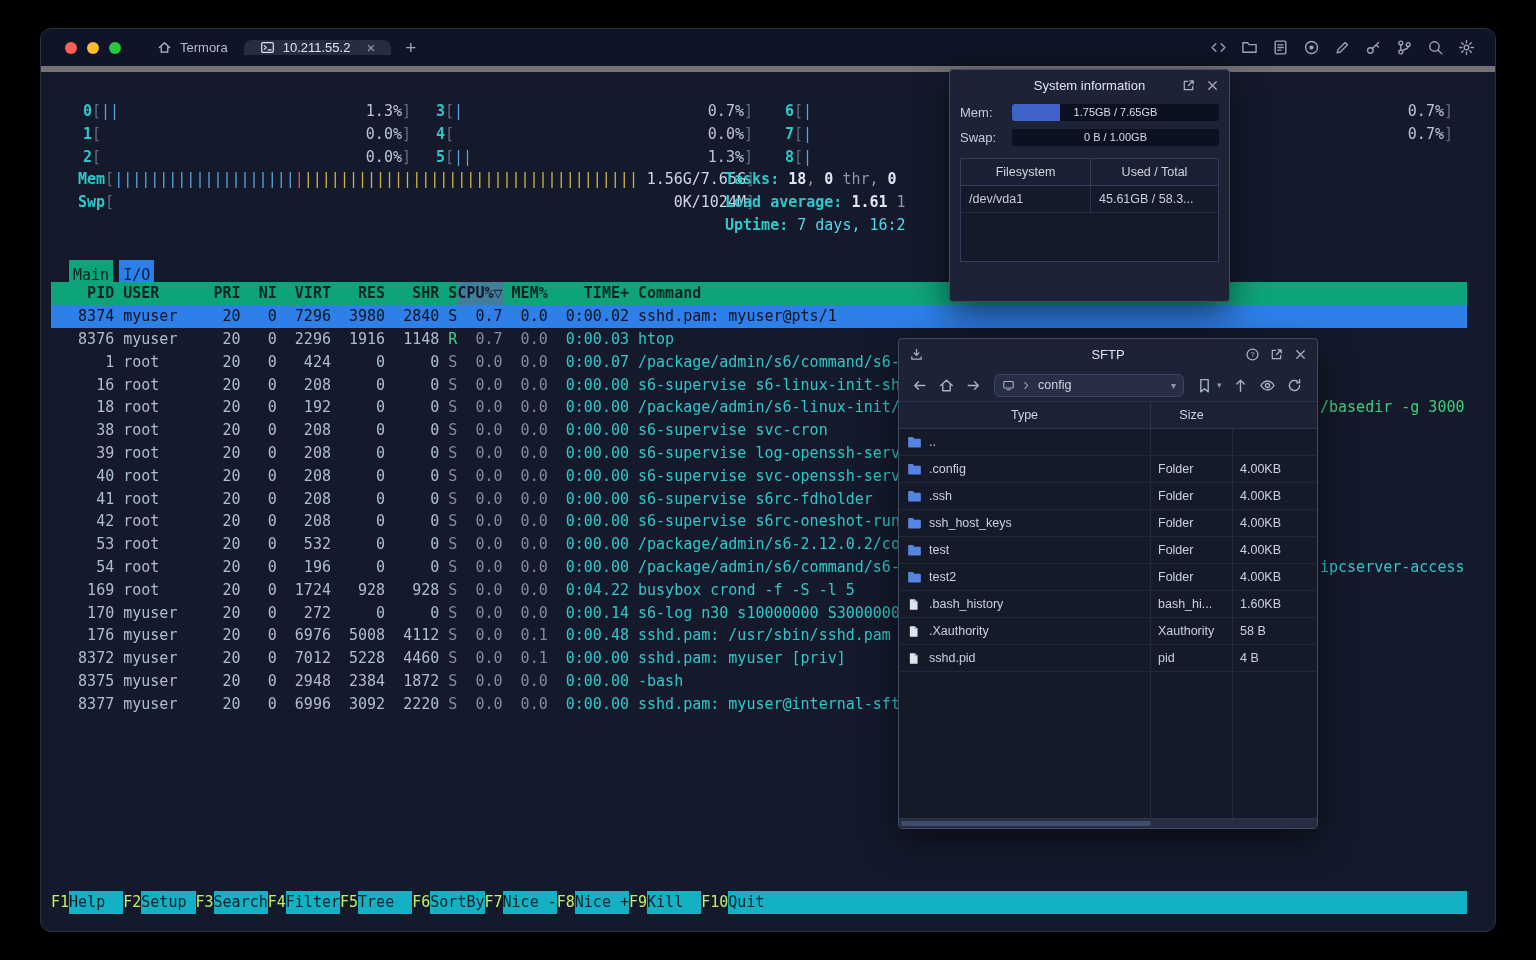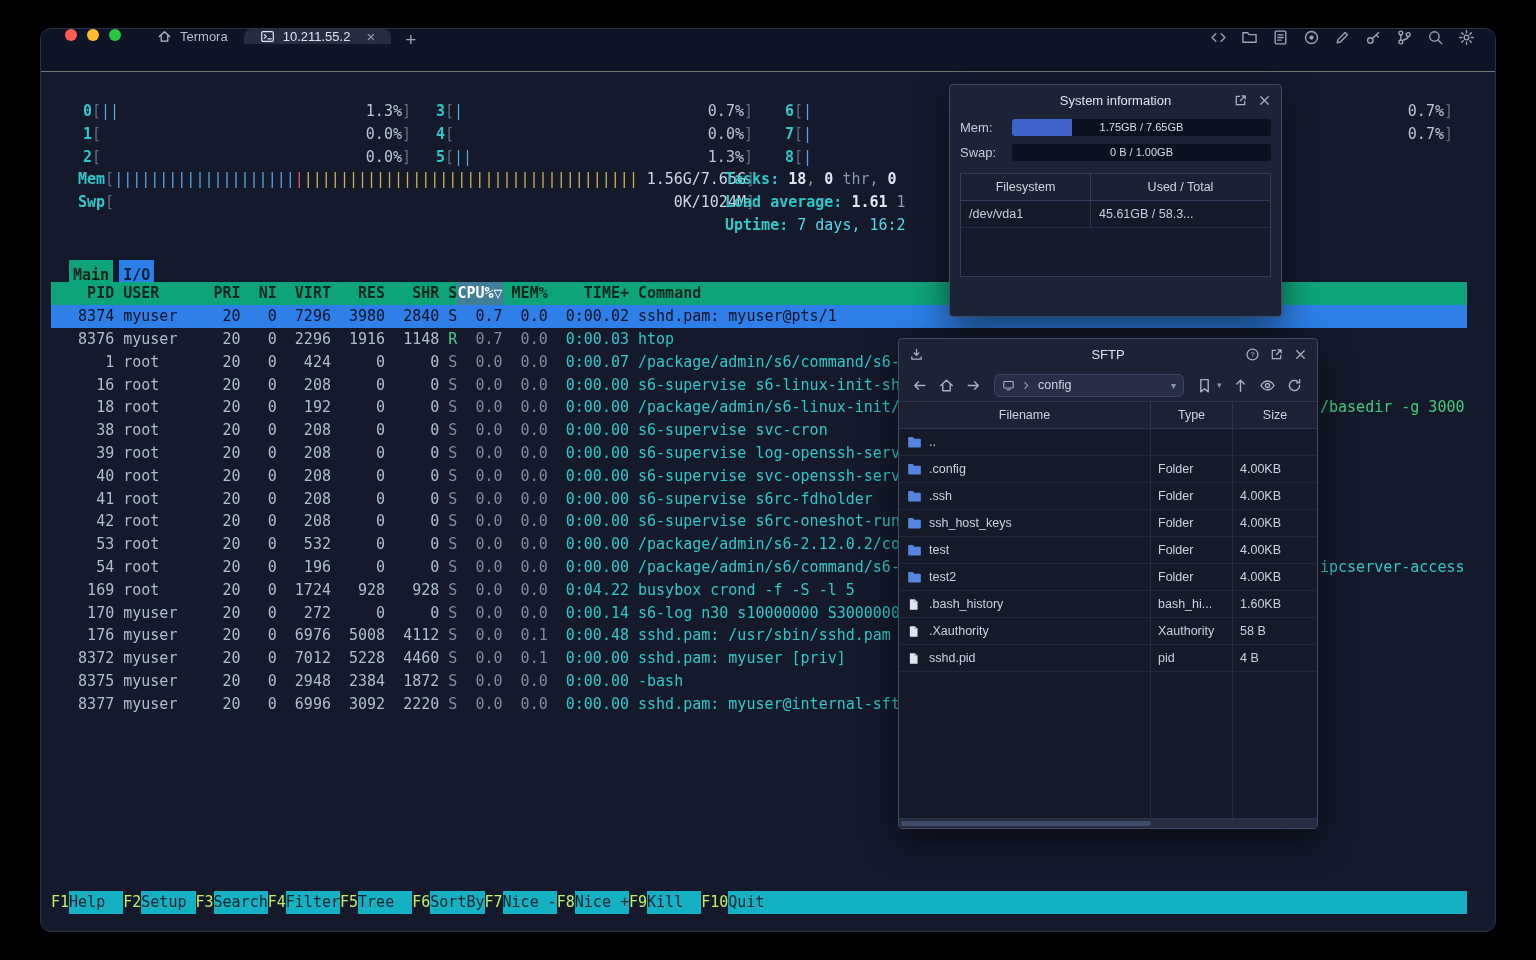--- a/index.html
+++ b/index.html
@@ -2,21 +2,21 @@
 <html style="--accent-cyan: #2fc8c8; --header-green: #0ea47b; --sort-column: #417e99; --selection-blue: #2e80e8; --fn-cyan: #14b1c4; --progress-fill: #3f63c9; --folder-icon: #5585e0; --meter-bar: #58a2e0; --green: #3fcf7a;"><head>
 <meta charset="utf-8">
 <style>
   *{margin:0;padding:0;box-sizing:border-box}
   html,body{width:1536px;height:960px;background:#000;font-family:"Liberation Sans",sans-serif;overflow:hidden}
 
   .window{position:absolute;left:40px;top:28px;width:1456px;height:904px;background:#141a2c;
           border:1px solid #2a3146;border-radius:11px;overflow:hidden}
 
   
-  .titlebar{position:relative;height:43px;background:#0f1426;display:flex;align-items:flex-start;border-bottom:1px solid #737373}
+  .titlebar{position:relative;height:43px;background:#0f1426;display:flex;align-items:center;border-bottom:6px solid #737373}
   .traffic{display:flex;align-items:center;gap:10px;padding:0 20px 0 24px}
   .tl{width:12px;height:12px;border-radius:50%}
   .tl.red{background:#ff5f57}.tl.yellow{background:#febc2e}.tl.green{background:#28c840}
   .tab{display:flex;align-items:center;gap:8px;padding:0 16px;color:#b4bed0;font-size:13px}
   .tab.active{background:#262d41;color:#dde3ef;border-radius:8px 8px 0 0}
   .tab-close{margin-left:8px;color:#98a2b6;font-size:15px;line-height:1}
   .newtab{display:flex;align-items:center;padding:0 14px;color:#98a2b6;font-size:19px}
   .tb-actions{margin-left:auto;display:flex;align-items:center;gap:14px;padding-right:20px}
   .tb-icon{width:17px;height:17px;display:flex}
   .sicon svg{width:100%;height:100%;stroke:currentColor;fill:none;stroke-width:1.3;stroke-linecap:round;stroke-linejoin:round}
@@ -26,42 +26,42 @@
   
   .term{position:absolute;left:0;top:43px;right:0;bottom:0;font-family:"DejaVu Sans Mono",monospace;
         font-size:15px;line-height:22.8px;color:#aebdd0}
   .tlines{position:absolute;left:10px;top:28px;width:1416px}
   .tline{position:absolute;height:22.8px;width:100%;white-space:pre}
   .tline.sel{background:var(--selection-blue)}
   .tline.sel .pc{color:#0a1226 !important}
   .tline.phead{background:var(--header-green)}
   .pc{display:inline-block;white-space:pre;height:100%}
   .pc.h{color:#04281e;font-weight:bold}
-  .pc.sort{background:var(--sort-column);color:#ffffff}
+  .pc.sort{background:var(--sort-column);color:#0f172a}
   .pc.t{color:#aebdd0}
   .pc.d{color:#7f8ca1}
   .pc.g{color:#43d08a}
   .pc.g2{color:var(--green)}
   .pc.c{color:var(--accent-cyan)}
   .cmd-right{position:absolute;top:0}
 
   .meter{position:absolute;display:flex;top:0}
   .m-id{color:var(--accent-cyan);font-weight:bold}
   .m-br{color:#5f6d84}
   .m-bars{flex:1;overflow:hidden}
   .m-pct{color:#b9c6d8}
   .m-val{color:#cdd7e6}
 
   .status{position:absolute;left:674px;top:0}
   .st-lbl{color:var(--accent-cyan);font-weight:bold}
   .st-b{color:#dfe7f2;font-weight:bold}
   .st-dim{color:#8b99ad}
   .st-up{color:#55d7e8;font-weight:normal}
 
-  .scr-tab{display:inline-block;font-weight:bold;padding:4px 4px}
+  .scr-tab{display:inline-block;font-weight:normal;padding:4px 4px}
   .scr-tab:first-child{margin-left:18px}
   .scr-tab + .scr-tab{margin-left:6px}
   .scr-main{background:var(--header-green);color:#052419}
   .scr-io{background:#2b7fe8;color:#07203c}
 
   .fnbar{position:absolute;left:10px;bottom:17px;width:1416px;height:22.8px;display:flex}
   .fk{display:flex}
   .fk-key{color:#bef264}
   .fk-label{background:var(--fn-cyan);color:#05222b;white-space:pre}
   .fk-fill{flex:1;background:var(--fn-cyan)}
@@ -69,21 +69,21 @@
   
   .panel{position:absolute;background:#1d2336;border:1px solid #414a66;border-radius:4px;
          box-shadow:0 12px 36px rgba(0,0,0,.55);color:#d5dbe8}
   .p-titlebar{position:relative;height:30px;display:flex;align-items:center;justify-content:center;
               font-size:13px;color:#dde3ee}
   .p-actions{position:absolute;right:9px;top:0;height:100%;display:flex;align-items:center;gap:9px}
   .p-left{position:absolute;left:10px;top:0;height:100%;display:flex;align-items:center}
   .p-icon{width:15px;height:15px;display:flex;color:#aab3c6}
 
   
-  .sysinfo{left:908px;top:55px;width:333px;height:233px}
+  .sysinfo{left:908px;top:40px;width:281px;height:233px}
   .si-row{display:flex;align-items:center;padding:4px 10px;gap:8px}
   .si-label{width:44px;font-size:13px;color:#c3ccdc}
   .si-bar{position:relative;flex:1;height:17px;background:#0c111f;border-radius:3px;overflow:hidden}
   .si-fill{position:absolute;left:0;top:0;bottom:0;background:var(--progress-fill)}
   .si-val{position:absolute;inset:0;text-align:center;font-size:11px;line-height:17px;color:#d8dee9}
   .si-table{margin:8px 10px;border:1px solid #333c58;height:104px;background:#151a2a;font-size:12.5px;overflow:hidden}
   .si-thead{display:grid;grid-template-columns:130px 1fr;height:27px;border-bottom:1px solid #333c58;
             text-align:center;color:#cdd5e2;background:#1b2133}
   .si-thead span{line-height:26px}
   .si-thead span:first-child{border-right:1px solid #333c58}
@@ -399,21 +399,20 @@
             <circle cx="8" cy="8" r="1.9"></circle>
           </svg>
       </span>
       <span class="t-icon sicon">
         <svg viewBox="0 0 16 16">
             <path d="M12.8 8A4.8 4.8 0 1 1 11 4.2M12.8 2.6v2.9H9.9"></path>
           </svg>
       </span>
     </div>
     <div class="sftp-head">
-      <span>Filename</span>
       <span>Type</span>
       <span>Size</span>
     </div>
     <div class="sftp-body" id="sftp-rows">
       <div class="colsep" style="left:251px"></div>
       <div class="colsep" style="left:333px"></div>
     <div class="f-row">
           <span class="f-name">
             <span class="f-icon">
               <svg viewBox="0 0 16 16" width="15" height="15">

